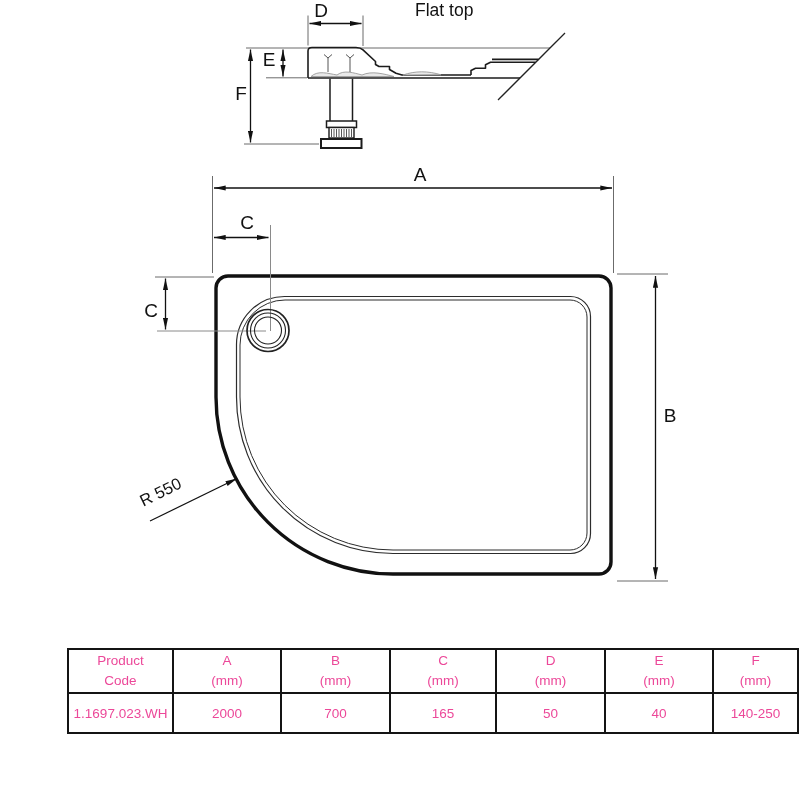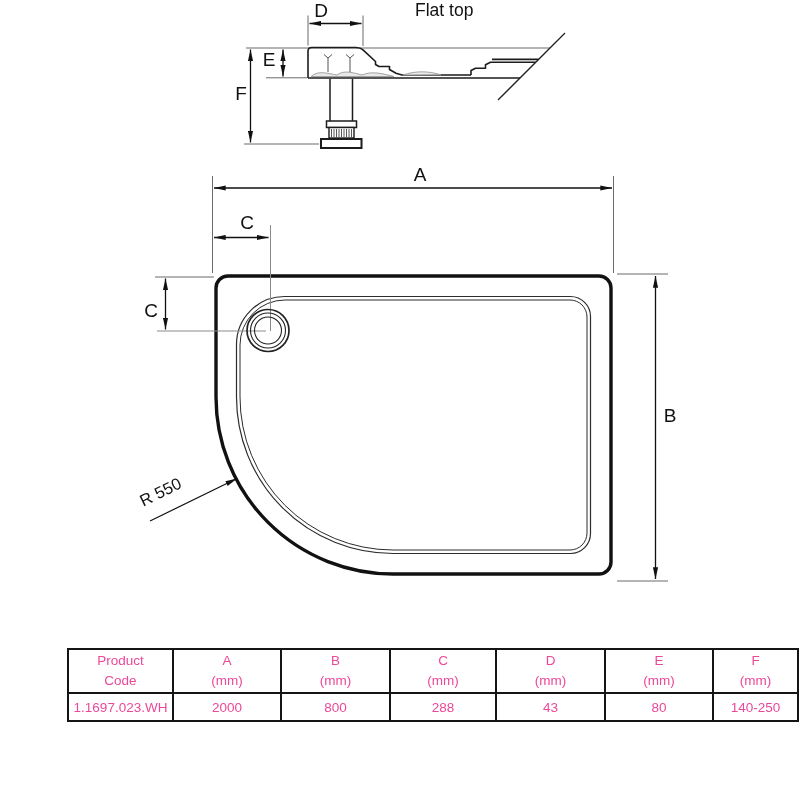--- a/index.html
+++ b/index.html
@@ -12,21 +12,21 @@
   .spec-table{
     position:absolute;left:35px;top:648px;width:730px;
     border-collapse:collapse;table-layout:fixed;
     font-size:13.5px;color:#ec4899;margin-left:32px;
   }
   .spec-table td,.spec-table th{
     border:2px solid #141414;text-align:center;vertical-align:middle;
     padding:0;font-weight:normal;background:#fff;
   }
   .spec-table thead tr{height:44px;}
-  .spec-table tbody tr{height:28px;}
+  .spec-table tbody tr{height:40px;}
   .hdr-line{display:block;line-height:1.5;}
 </style>
 </head>
 <body>
 
 <div class="canvas">
 
   <svg width="800" height="645" viewBox="0 0 800 645">
     <defs>
       <marker id="arr" viewBox="0 0 12 6" refX="11.7" refY="3" markerWidth="12" markerHeight="6" markerUnits="userSpaceOnUse" orient="auto-start-reverse">
@@ -172,22 +172,22 @@
         <th>
           <span class="hdr-line">F</span>
           <span class="hdr-line">(mm)</span>
         </th>
       </tr>
     </thead>
     <tbody>
       <tr>
         <td>1.1697.023.WH</td>
         <td>2000</td>
-        <td>800</td>
-        <td>288</td>
-        <td>43</td>
-        <td>80</td>
+        <td>700</td>
+        <td>165</td>
+        <td>50</td>
+        <td>40</td>
         <td>140-250</td>
       </tr>
     </tbody>
   </table>
 
 </div>
 
 </body></html>

